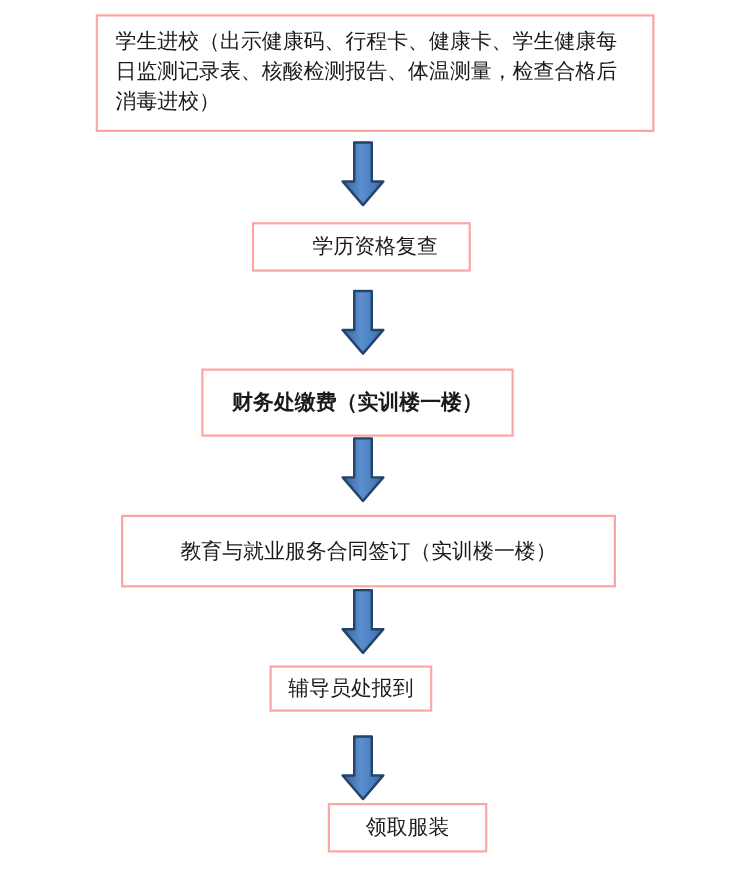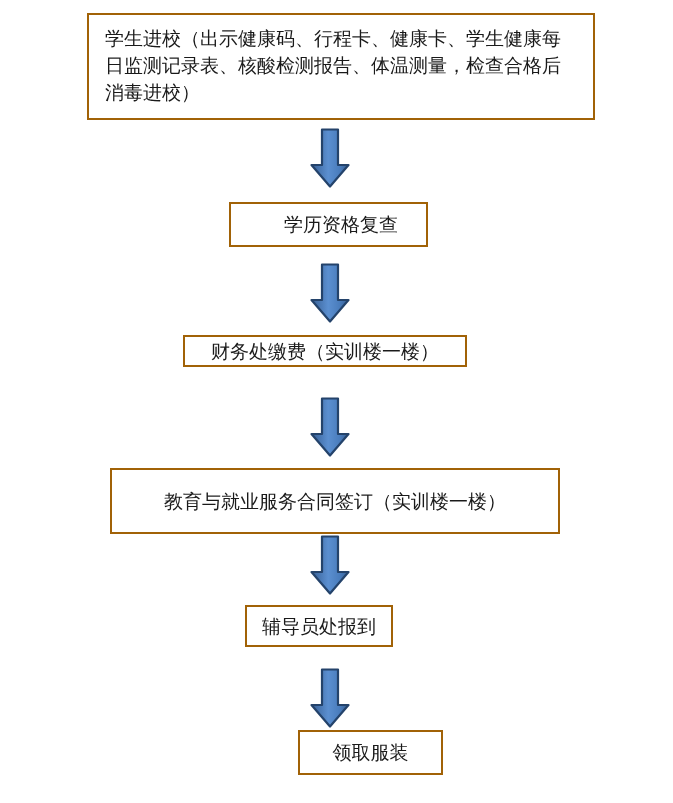--- a/index.html
+++ b/index.html
@@ -11,40 +11,40 @@
   .canvas {
     position: relative;
     width: 673px;
     height: 803px;
     background: #ffffff;
     overflow: hidden;
   }
   .flow-box {
     position: absolute;
     box-sizing: border-box;
-    border: 2px solid #a16207;
+    border: 2px solid #fca5a5;
     background: #ffffff;
     color: #1a1a1a;
     font-size: 19px;
     line-height: 27px;
     display: flex;
     align-items: center;
     justify-content: center;
     text-align: center;
   }
   .flow-box .label { display: block; }
   .box-1 {
     left: 87px; top: 13px; width: 508px; height: 107px;
     justify-content: flex-start;
     text-align: left;
     align-items: flex-start;
     padding: 10px 16px;
   }
   .box-2 { left: 229px; top: 202px; width: 199px; height: 45px; padding-left: 25px; }
-  .box-3 { left: 183px; top: 335px; width: 284px; height: 32px; }
+  .box-3 { left: 183px; top: 335px; width: 284px; height: 62px; font-weight: bold; }
   .box-4 { left: 110px; top: 468px; width: 450px; height: 66px; }
   .box-5 { left: 245px; top: 605px; width: 148px; height: 42px; }
   .box-6 { left: 268px; top: 730px; width: 145px; height: 45px; margin-left: 30px; }
 
   .flow-arrow {
     position: absolute;
     left: 310px;
     width: 40px;
     height: 60px;
   }

